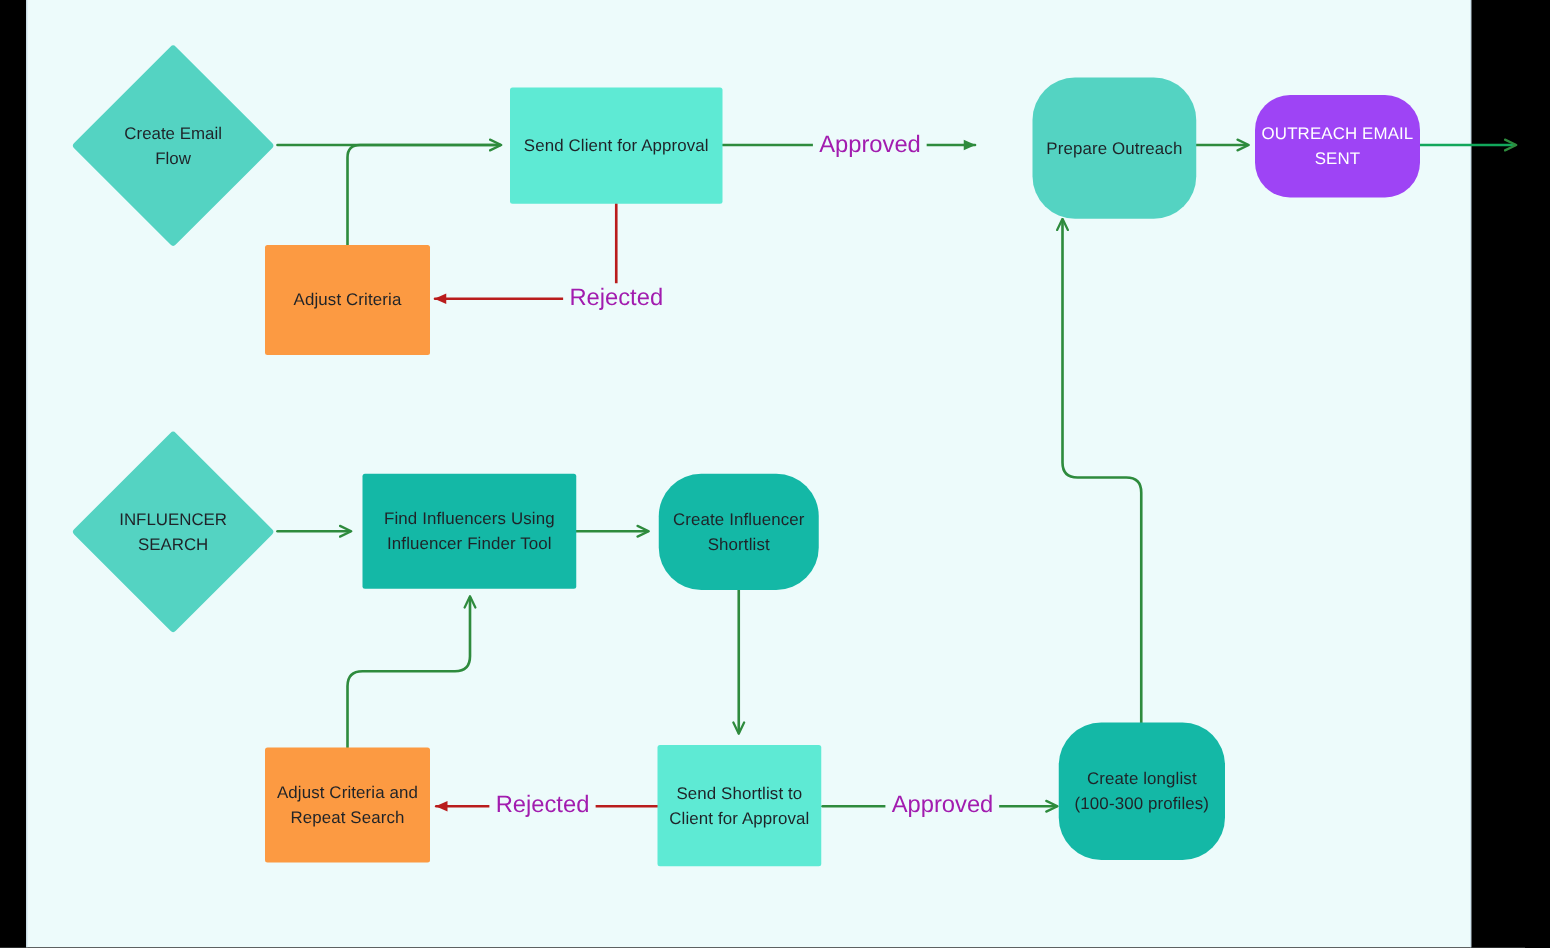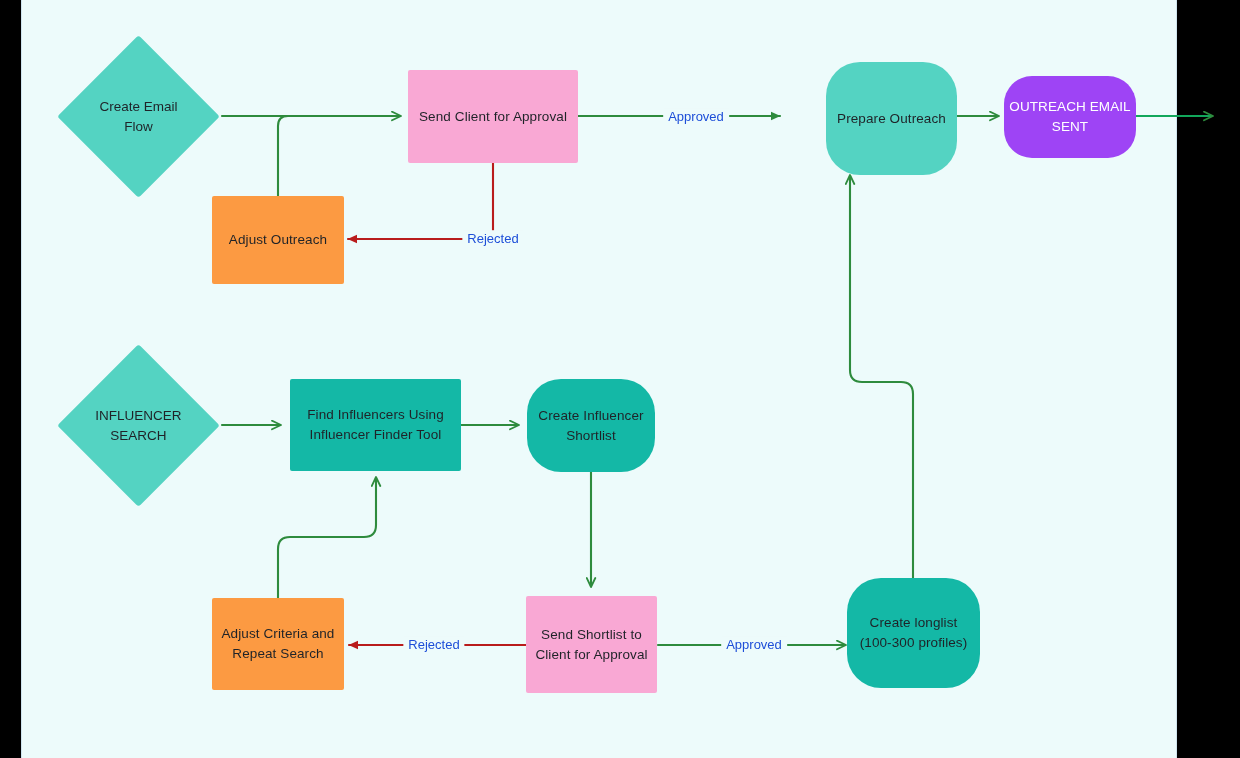--- a/index.html
+++ b/index.html
@@ -78,31 +78,31 @@
     z-index: 2;
     text-align: center;
     font-size: 13.5px;
     line-height: 1.45;
     color: #1f2328;
     white-space: pre-line;
   }
 
   
   .fill-teal   { background: #54D3C2; }
-  .fill-yellow { background: #f9a8d4; }
+  .fill-yellow { background: #5eead4; }
   .fill-orange { background: #FC9A42; }
   .fill-pink   { background: #14b8a6; }
   .fill-purple { background: #9E44F5; }
   .txt-white   { color: #FFFFFF; }
 
   
   .edge-label {
     position: absolute;
-    font-size: 13px;
-    color: #1d4ed8;
+    font-size: 19px;
+    color: #a21caf;
     background: #EDFBFB;
     padding: 1px 5px;
     white-space: nowrap;
     transform: translate(-50%, -50%);
     line-height: 1.2;
     user-select: none;
   }
 </style>
 </head>
 <body>
@@ -160,21 +160,21 @@
   <div class="diamond-wrap" style="left:81px; top:59px; width:115px; height:115px;">
     <div class="diamond-shape fill-teal"></div>
     <div class="diamond-text">Create Email<br>Flow</div>
   </div>
 
   <div class="node rect fill-yellow" style="left:408px; top:70px; width:170px; height:93px;">
     <span class="lbl">Send Client for Approval</span>
   </div>
 
   <div class="node rect fill-orange" style="left:212px; top:196px; width:132px; height:88px;">
-    <span class="lbl">Adjust Outreach</span>
+    <span class="lbl">Adjust Criteria</span>
   </div>
 
   <div class="node round fill-teal" style="left:826px; top:62px; width:131px; height:113px;">
     <span class="lbl">Prepare Outreach</span>
   </div>
 
   <div class="node round fill-purple txt-white" style="left:1004px; top:76px; width:132px; height:82px; border-radius:28px;">
     <span class="lbl">OUTREACH EMAIL<br>SENT</span>
   </div>
 

